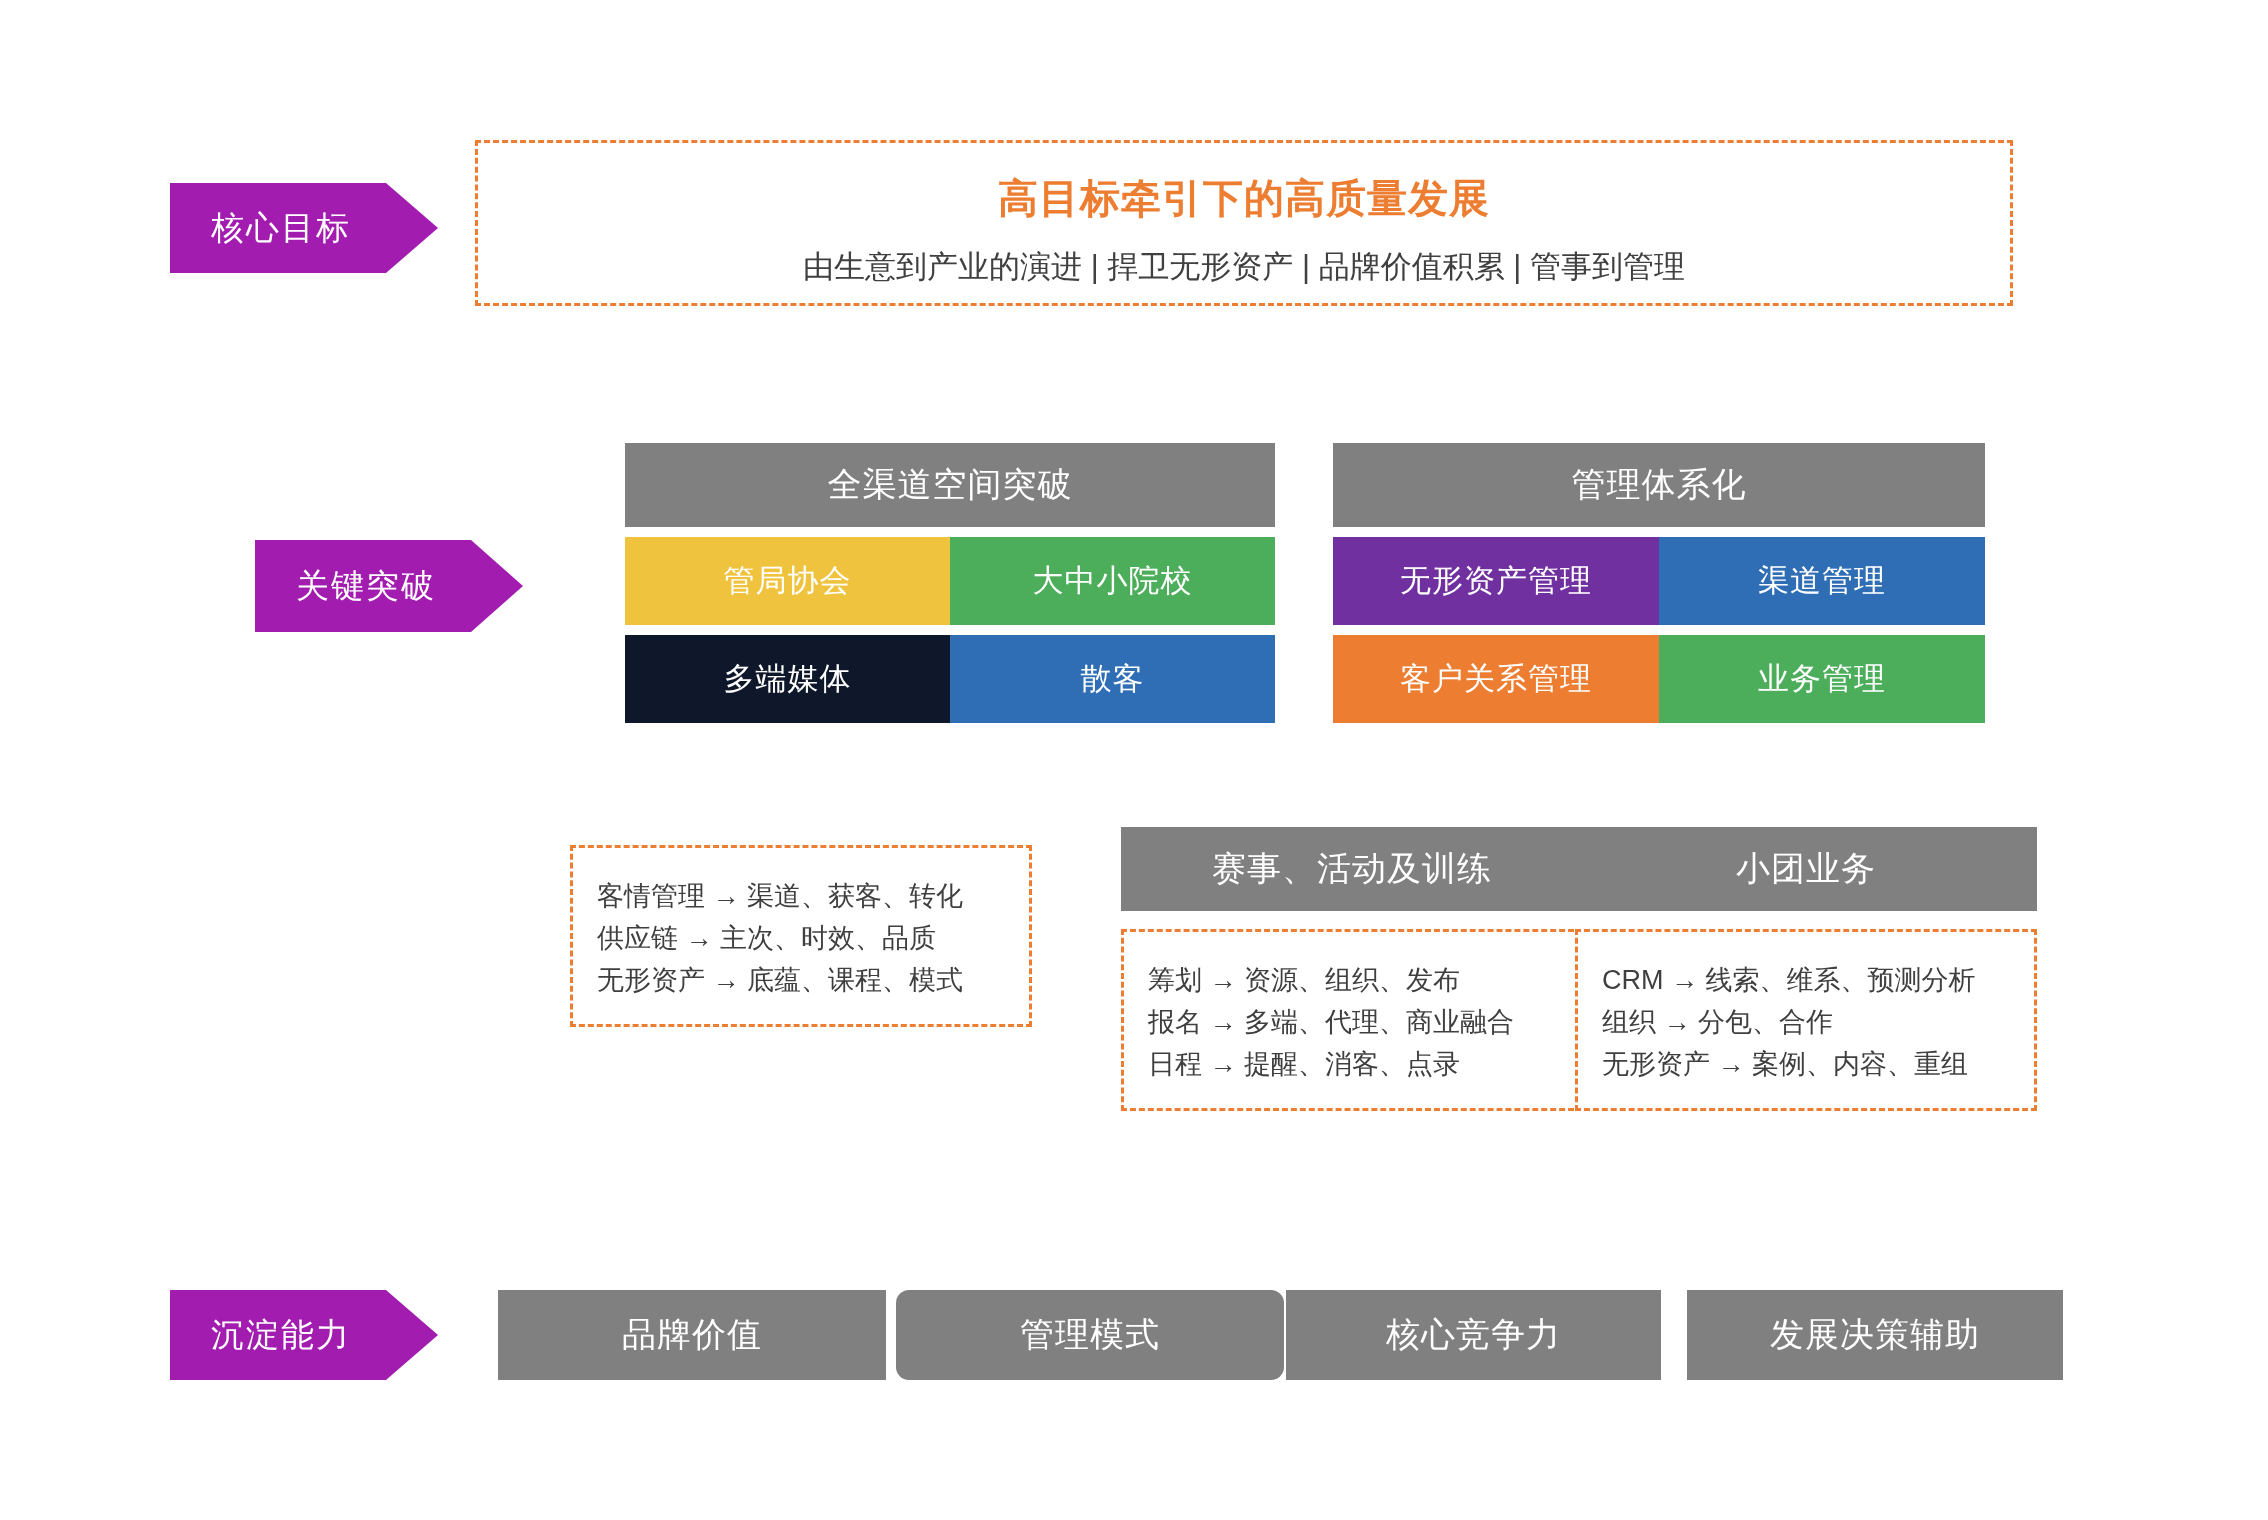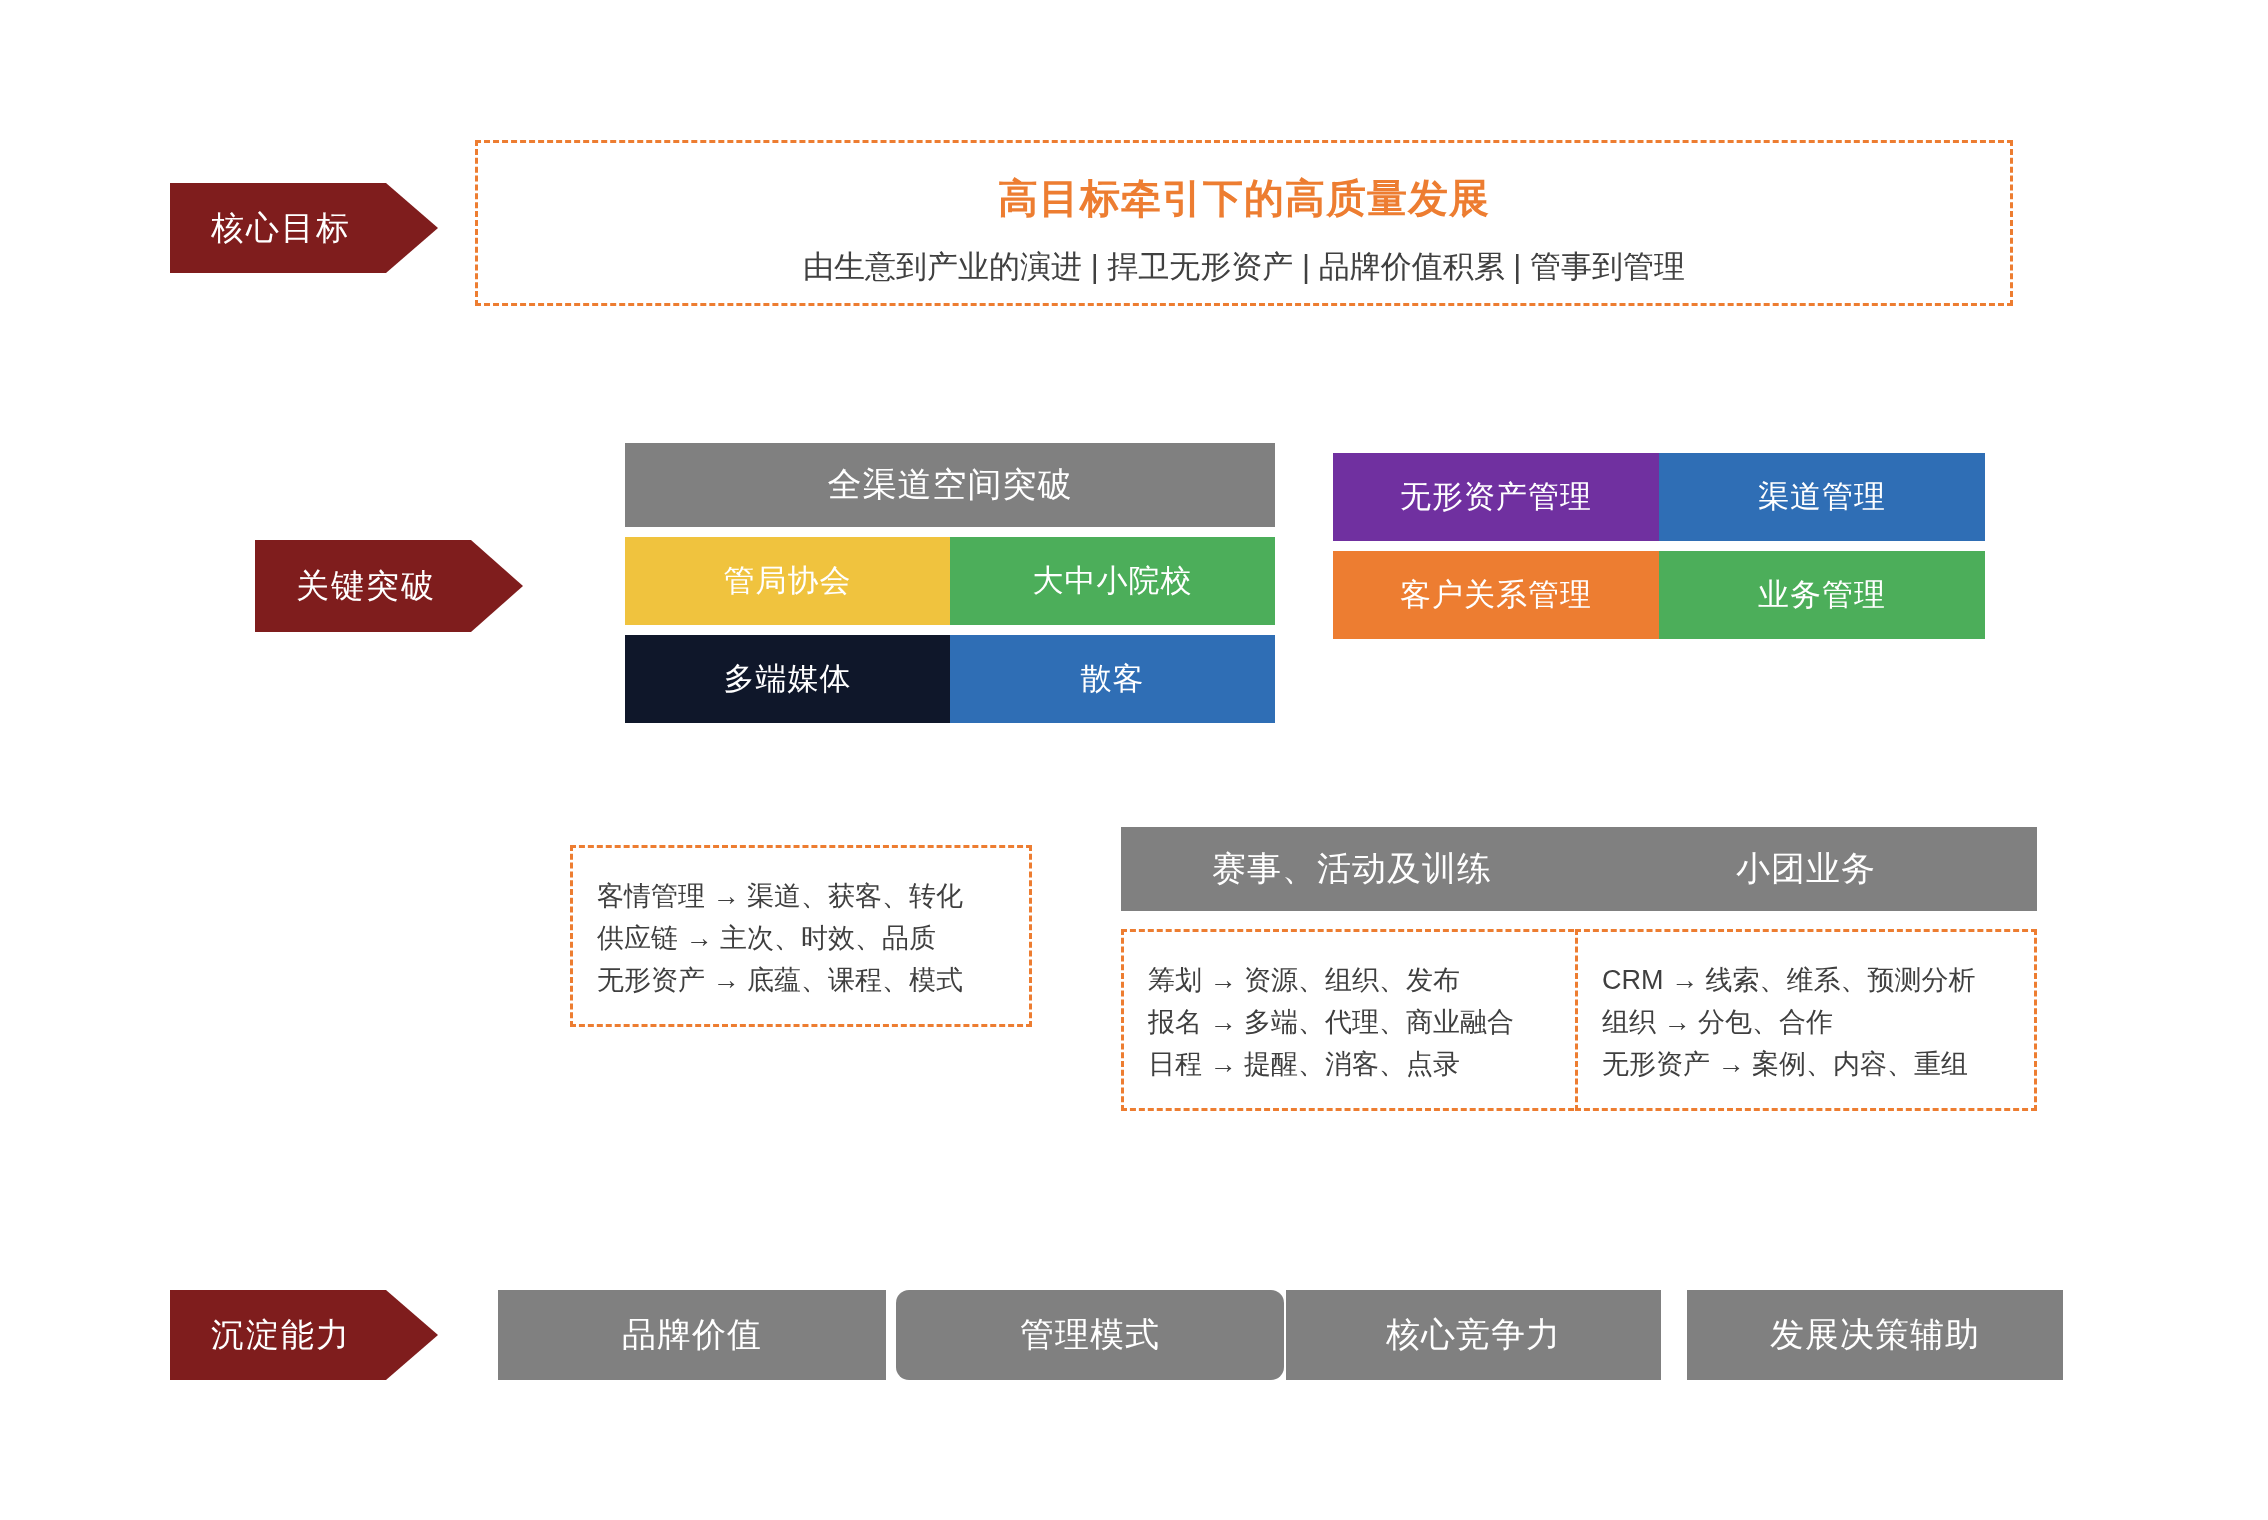--- a/index.html
+++ b/index.html
@@ -2,21 +2,21 @@
 <html><head>
 <meta charset="utf-8">
 <style>
   * { margin:0; padding:0; box-sizing:border-box; }
   html,body { background:#ffffff; }
   body { font-family:"Liberation Sans","DejaVu Sans",sans-serif; }
   .canvas { position:relative; width:2268px; height:1520px; background:#ffffff; overflow:hidden; }
   .abs { position:absolute; }
 
   .arrow {
-    background:#7f1d1d; color:#ffffff;
+    background:#a21caf; color:#ffffff;
     display:flex; align-items:center; justify-content:center;
     clip-path:polygon(0 0, calc(100% - 52px) 0, 100% 50%, calc(100% - 52px) 100%, 0 100%);
     padding-right:46px; font-size:33px; letter-spacing:2px;
   }
 
   .dashed { border:3px dashed #ED7D31; background:#ffffff; }
 
   .panel-title { color:#ED7D31; font-weight:bold; font-size:40px; text-align:center; margin-top:28px; letter-spacing:1px; }
   .panel-subtitle { color:#404040; font-size:31px; text-align:center; margin-top:20px; }
 
@@ -73,20 +73,21 @@
     <div class="hdr">全渠道空间突破</div>
     <div class="cells">
       <div class="cell c-yellow">管局协会</div>
       <div class="cell c-green">大中小院校</div>
       <div class="cell c-lblue">多端媒体</div>
       <div class="cell c-dblue">散客</div>
     </div>
   </div>
 
   <div class="abs" style="left:1333px; top:443px; width:652px;">
+    <div class="hdr">管理体系化</div>
     <div class="cells">
       <div class="cell c-purple">无形资产管理</div>
       <div class="cell c-dblue">渠道管理</div>
       <div class="cell c-orange">客户关系管理</div>
       <div class="cell c-green">业务管理</div>
     </div>
   </div>
 
 
   <div class="abs" style="left:570px; top:827px; width:462px;">

